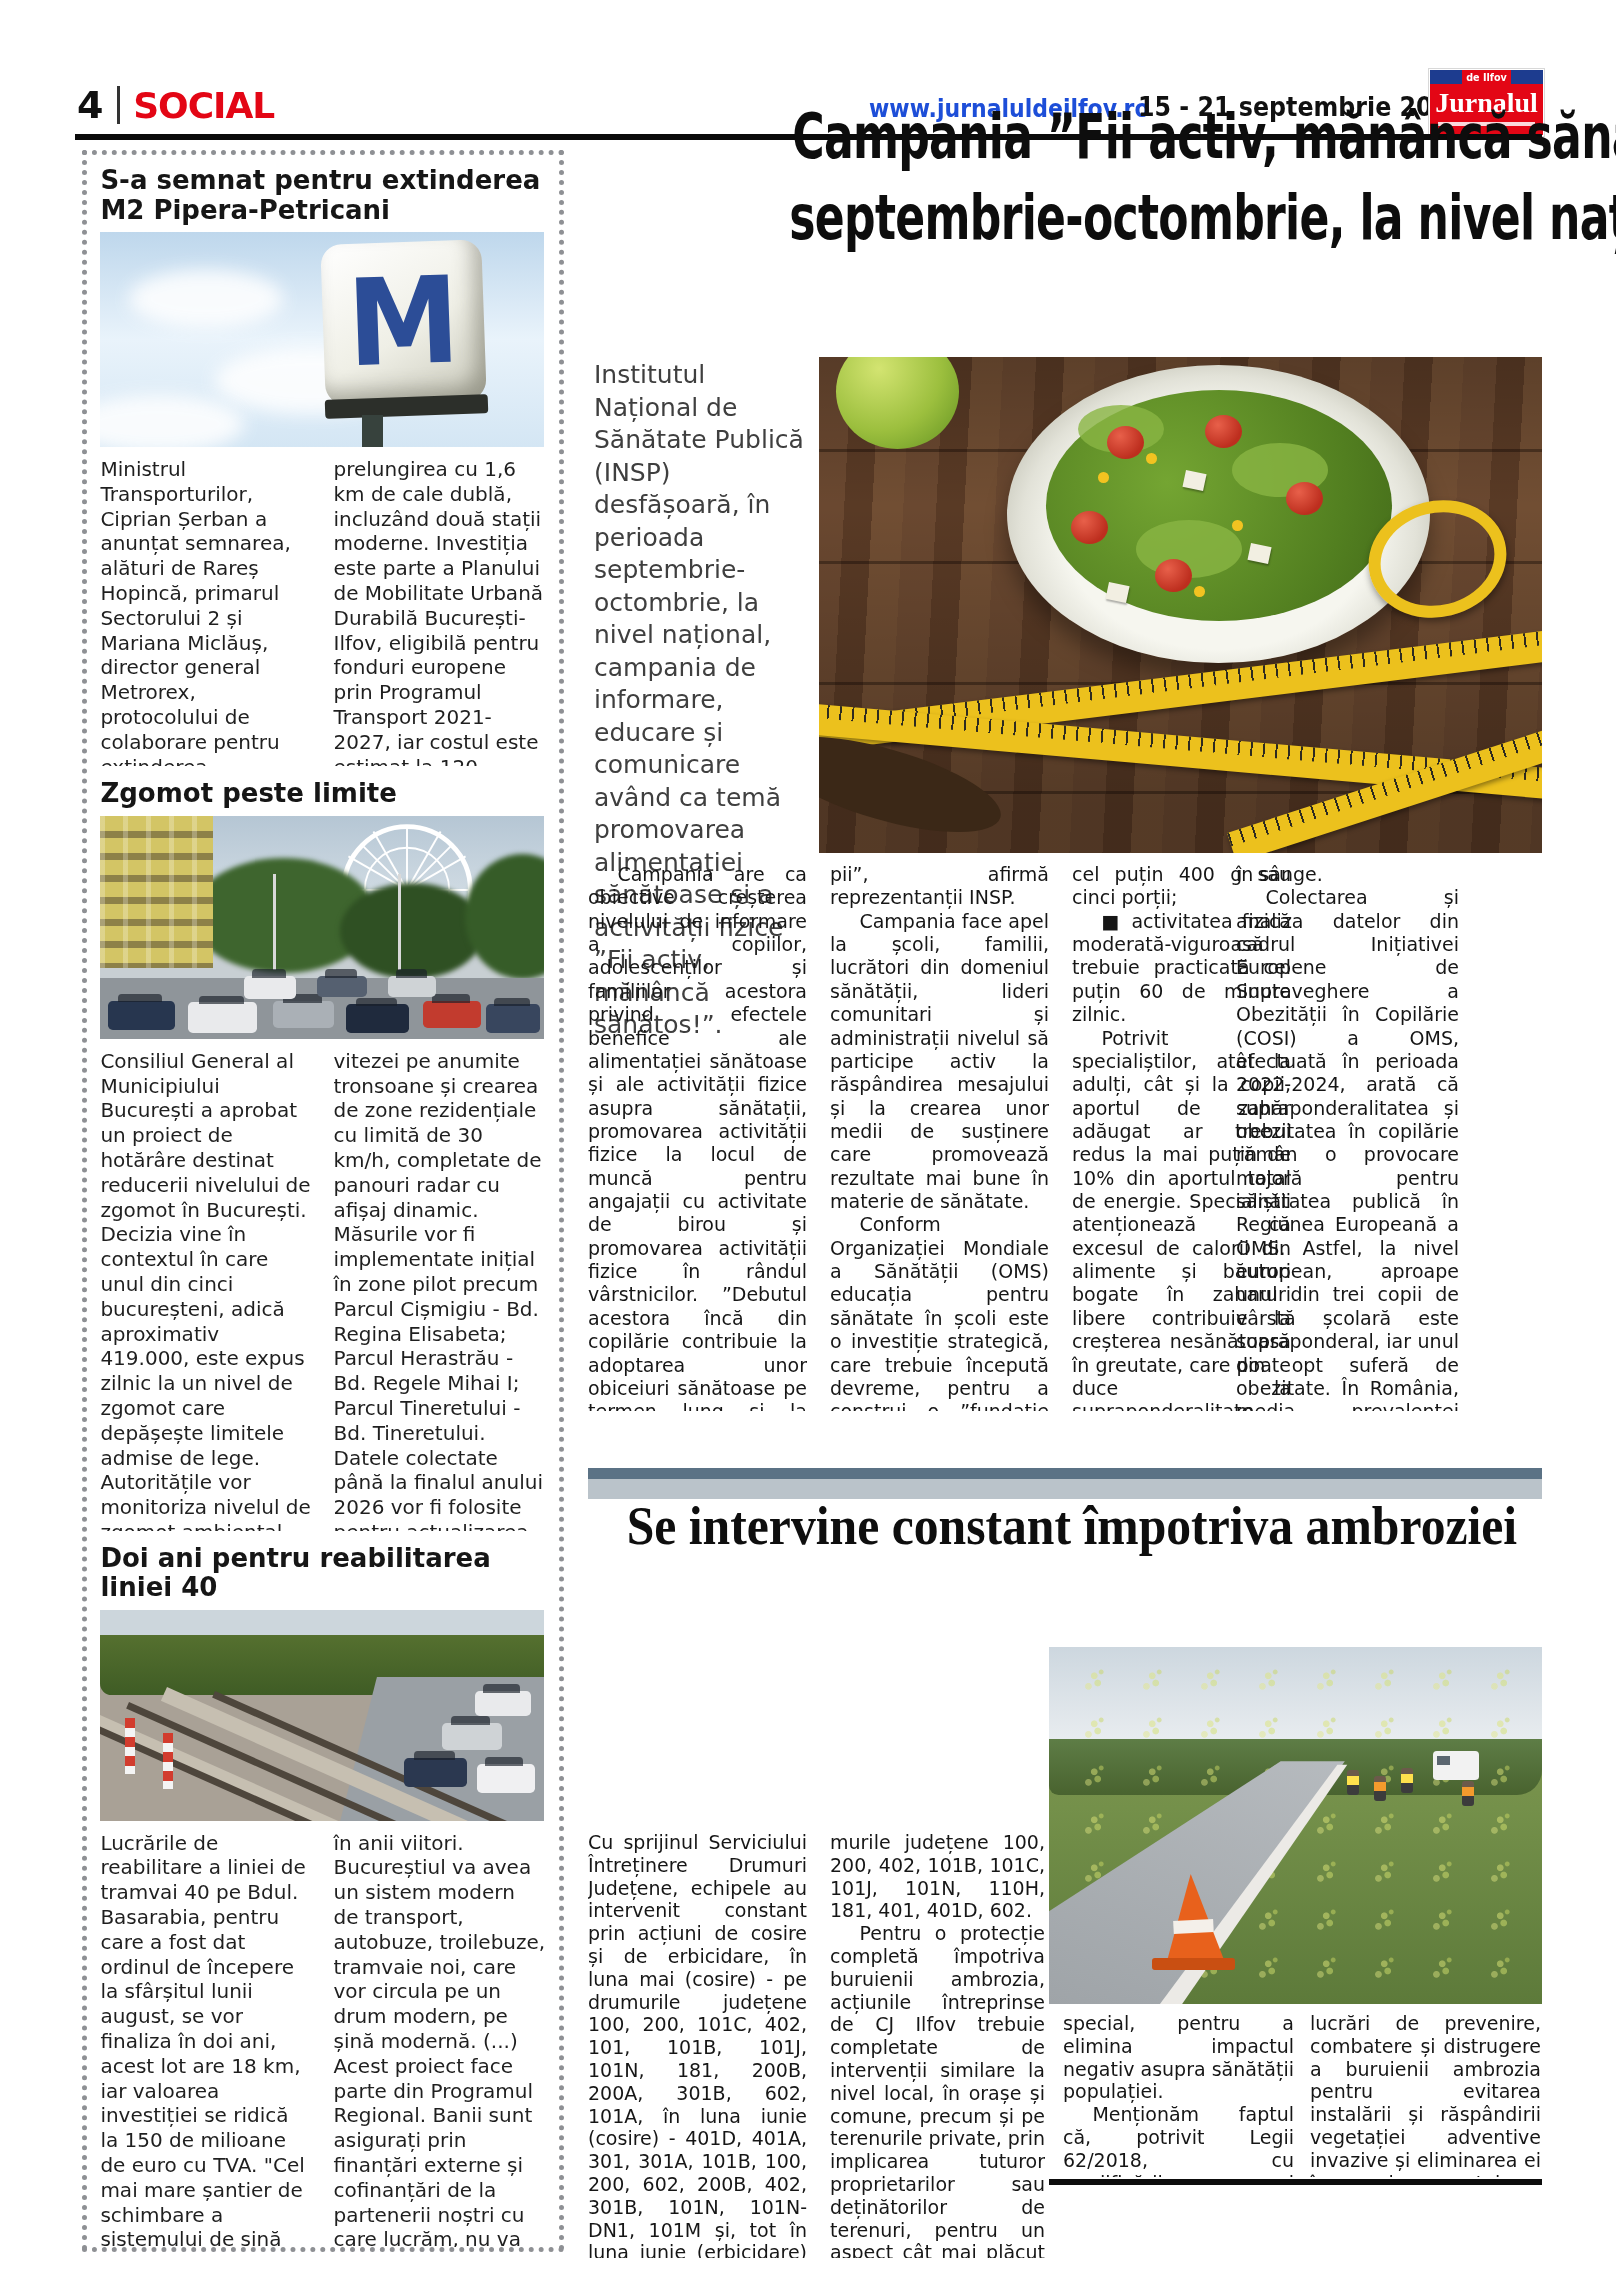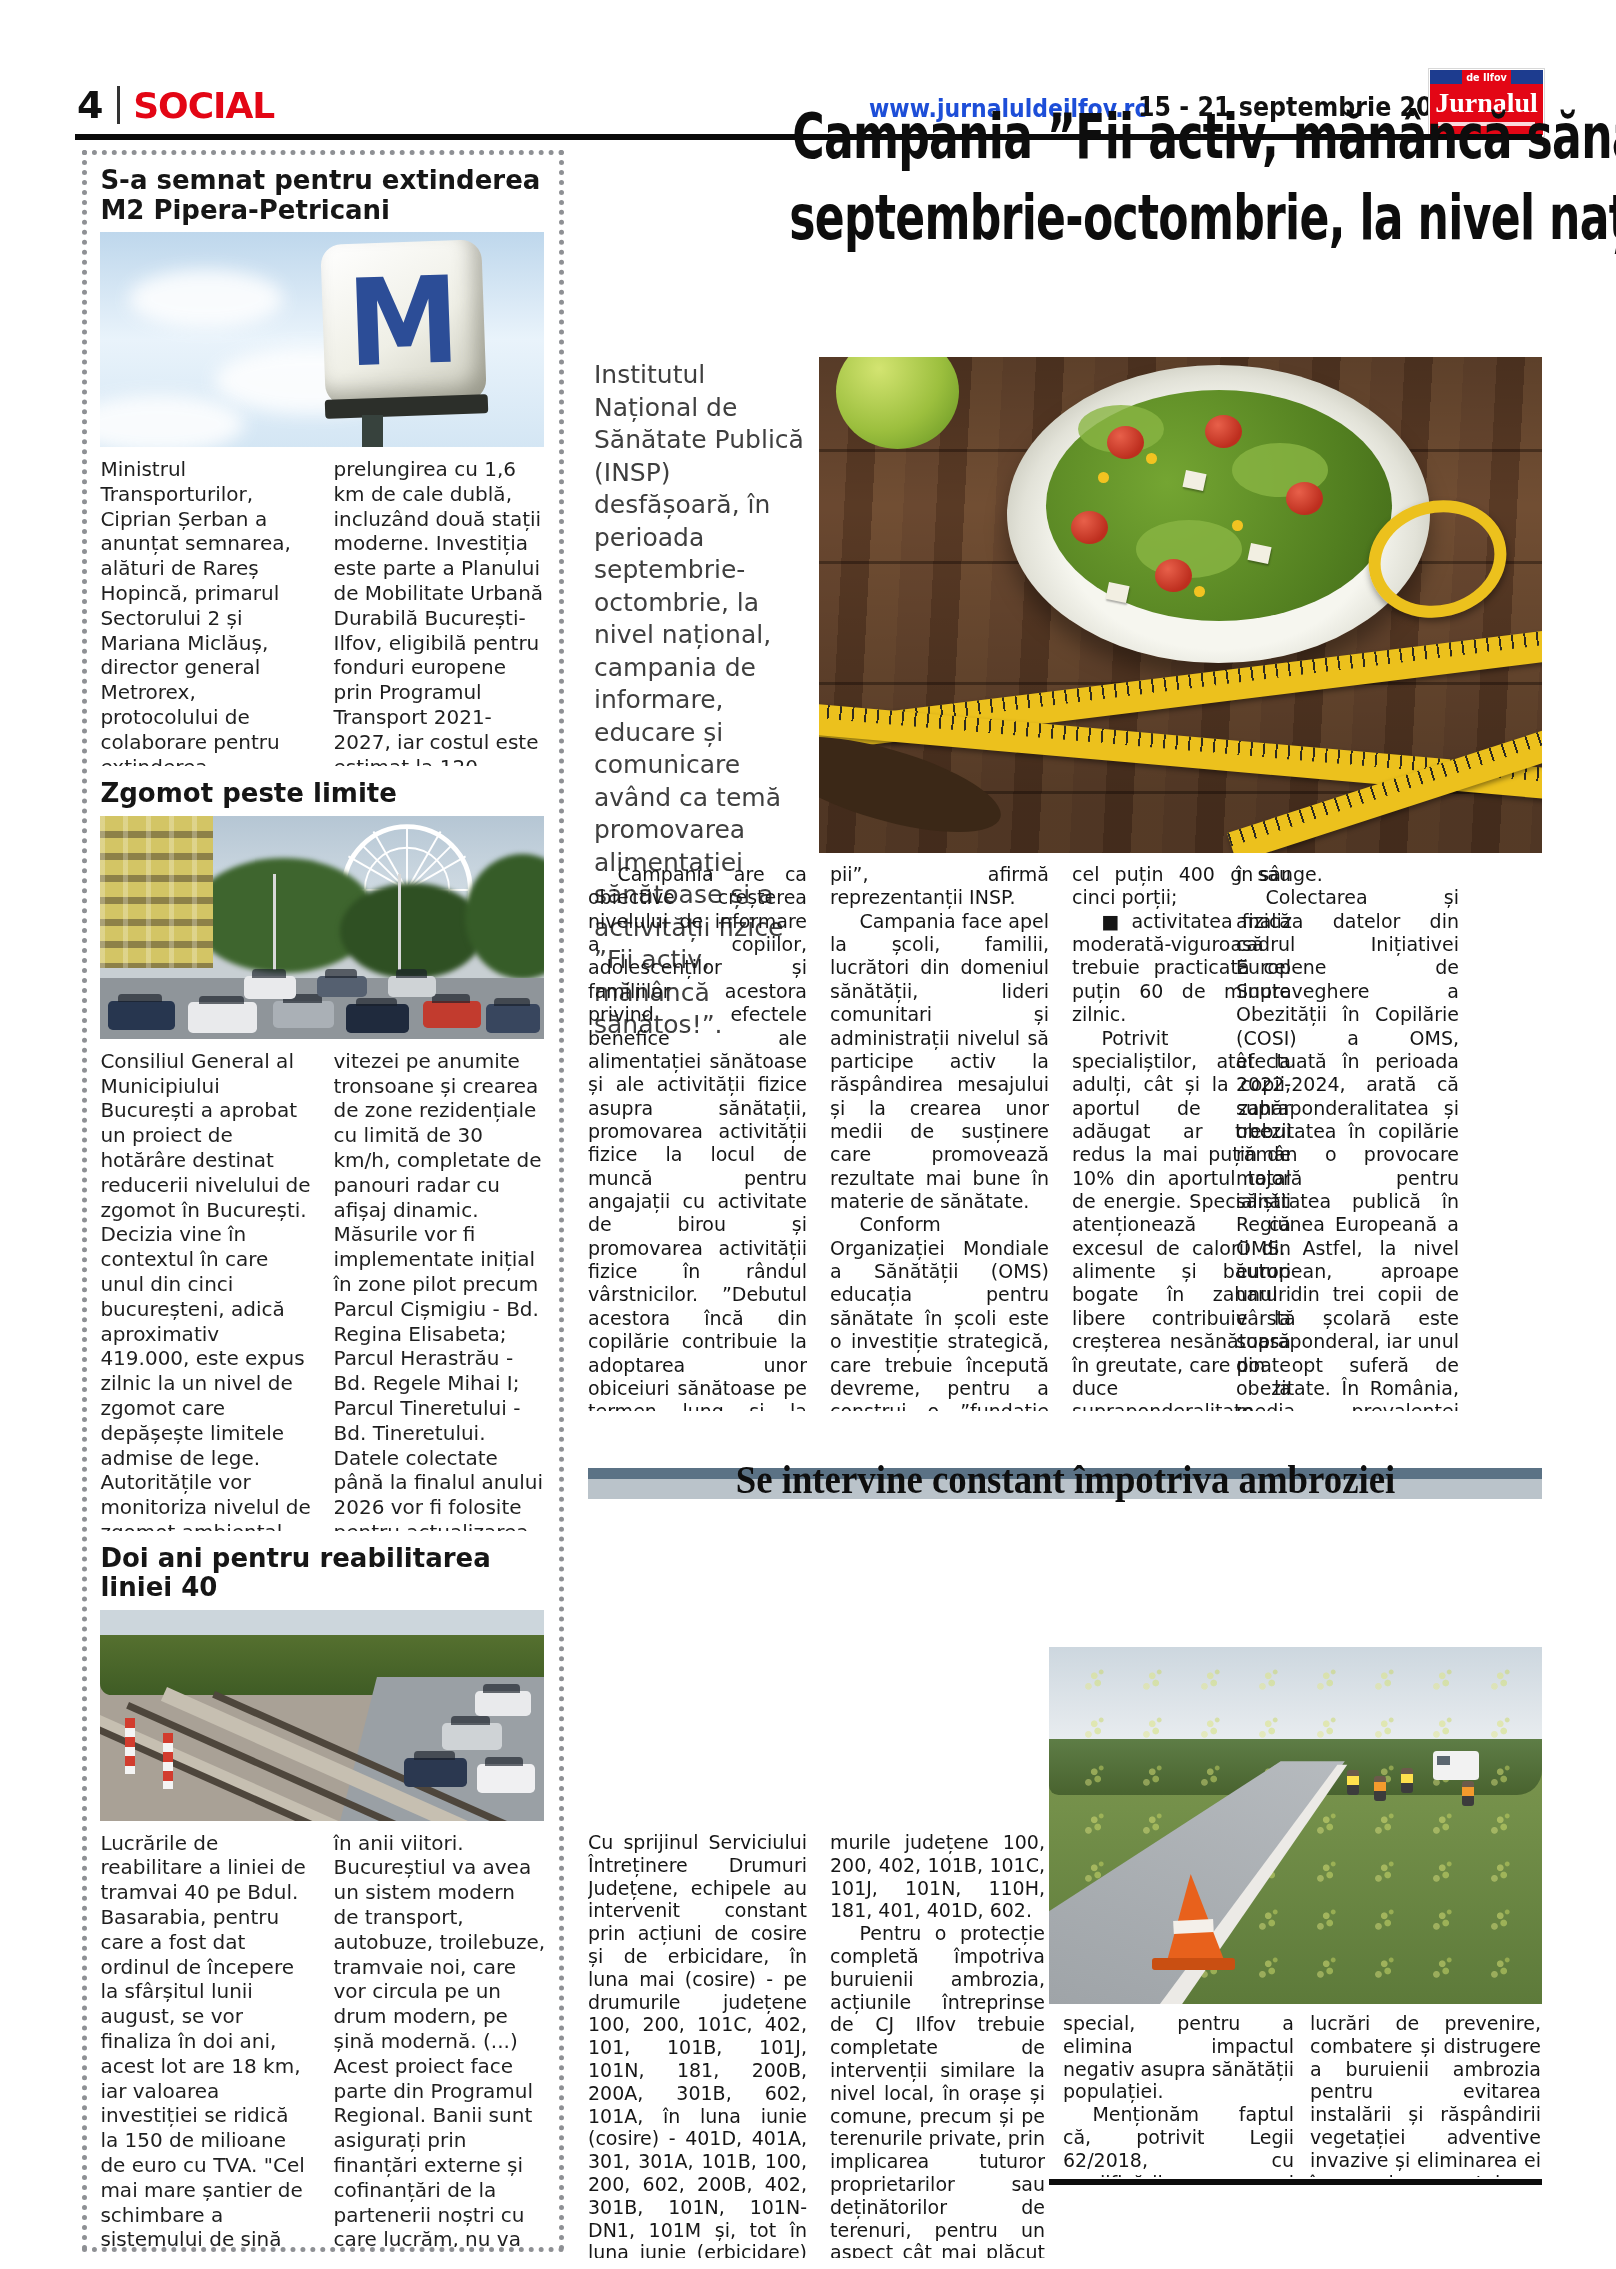--- a/index.html
+++ b/index.html
@@ -93,22 +93,22 @@
   .hl{display:inline-block;transform:scaleX(.70);transform-origin:50% 50%;white-space:nowrap;}
   .intro{position:absolute;left:594px;top:359px;width:223px;font-size:25px;line-height:1.3;color:#3f3f3f;}
   .bodycol{position:absolute;top:863px;width:219px;height:548px;overflow:hidden;
            font-size:19px;line-height:1.23;text-align:justify;color:#161616;}
   .bodycol p{margin:0;text-indent:1.55em;}
   .bodycol p:first-child{text-indent:0;}
   .indent-first p:first-child{text-indent:1.55em;}
   
   .amb-bar1{position:absolute;left:588px;top:1468px;width:954px;height:10.6px;background:#5b7285;}
   .amb-bar2{position:absolute;left:588px;top:1479px;width:954px;height:20px;background:#bac3ca;}
-  .amb-head{position:absolute;left:588px;top:1456px;width:954px;text-align:center;
-            font-family:"Liberation Serif",serif;font-weight:700;font-size:40px;color:#0e0e0e;}
+  .amb-head{position:absolute;left:588px;top:1495px;width:954px;text-align:center;
+            font-family:"Liberation Serif",serif;font-weight:700;font-size:54px;color:#0e0e0e;}
   .amb-head .hl2{display:inline-block;transform:scaleX(.92);white-space:nowrap;}
   .amb-sub{position:absolute;left:588px;top:1568px;width:954px;height:73px;background:#d8d8d8;
            display:flex;align-items:center;justify-content:center;text-align:center;
            font-size:28px;line-height:36px;color:#1c1c1c;padding:0 38px;box-sizing:border-box;}
   .amb-intro{position:absolute;left:592px;top:1649px;width:452px;font-size:25px;line-height:1.2;color:#333;}
   .amb-col{position:absolute;width:219px;overflow:hidden;font-size:19px;line-height:1.2;
            text-align:justify;color:#161616;}
   .amb-col p{margin:0;text-indent:1.55em;}
   .amb-col p:first-child{text-indent:0;}
   .amb-rule{position:absolute;left:1049px;top:2179px;width:493px;height:5.8px;background:#0d0d0d;}

